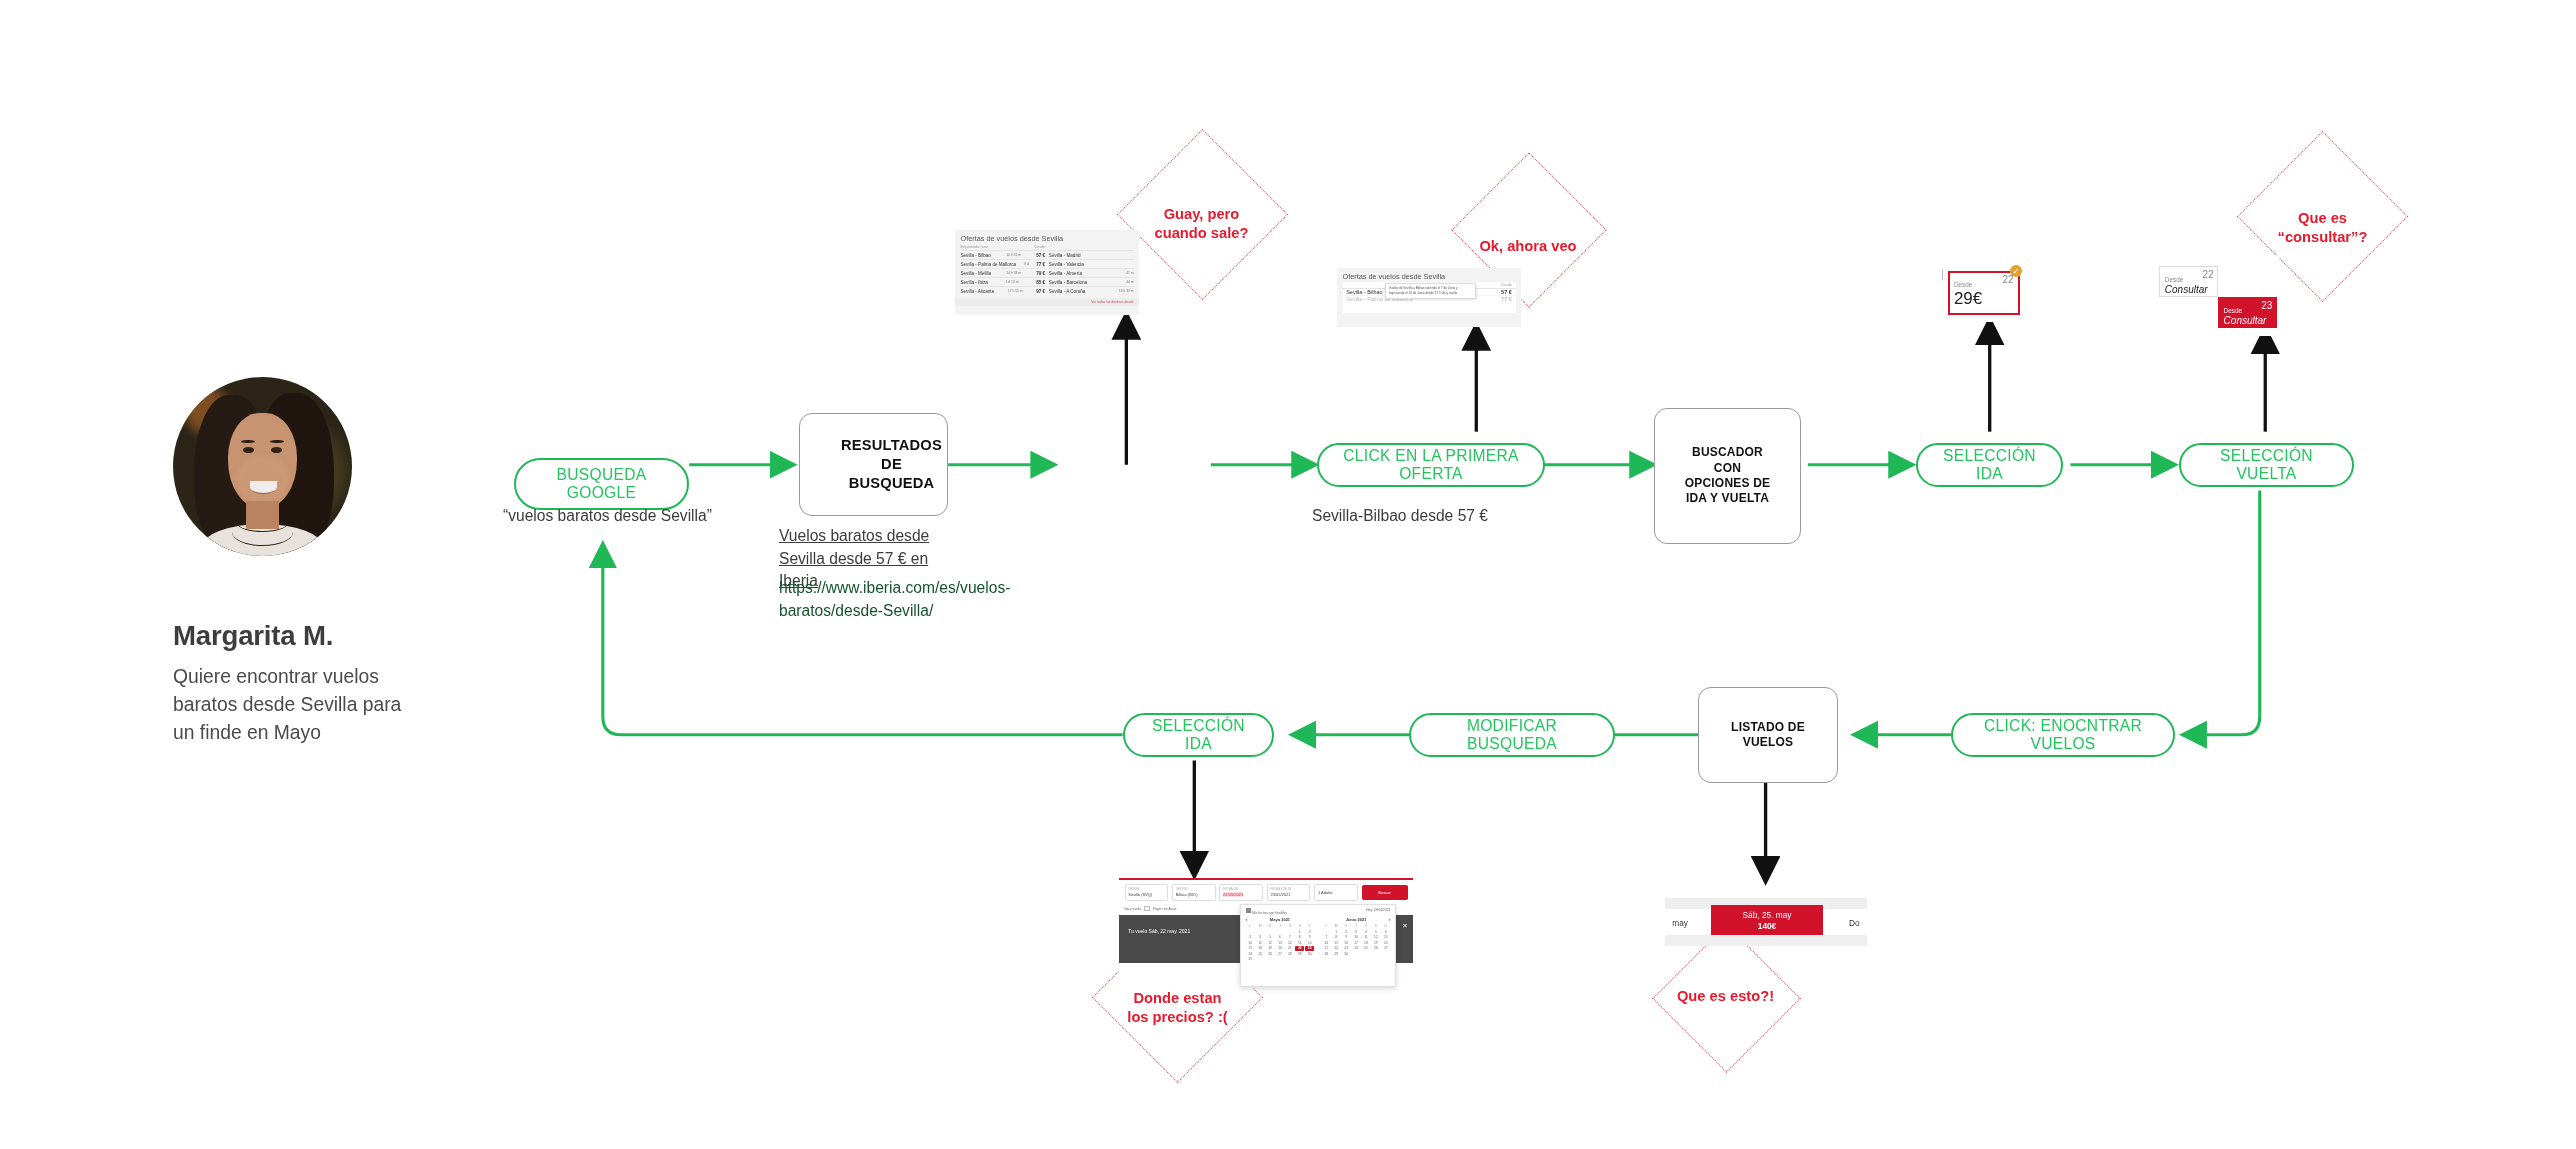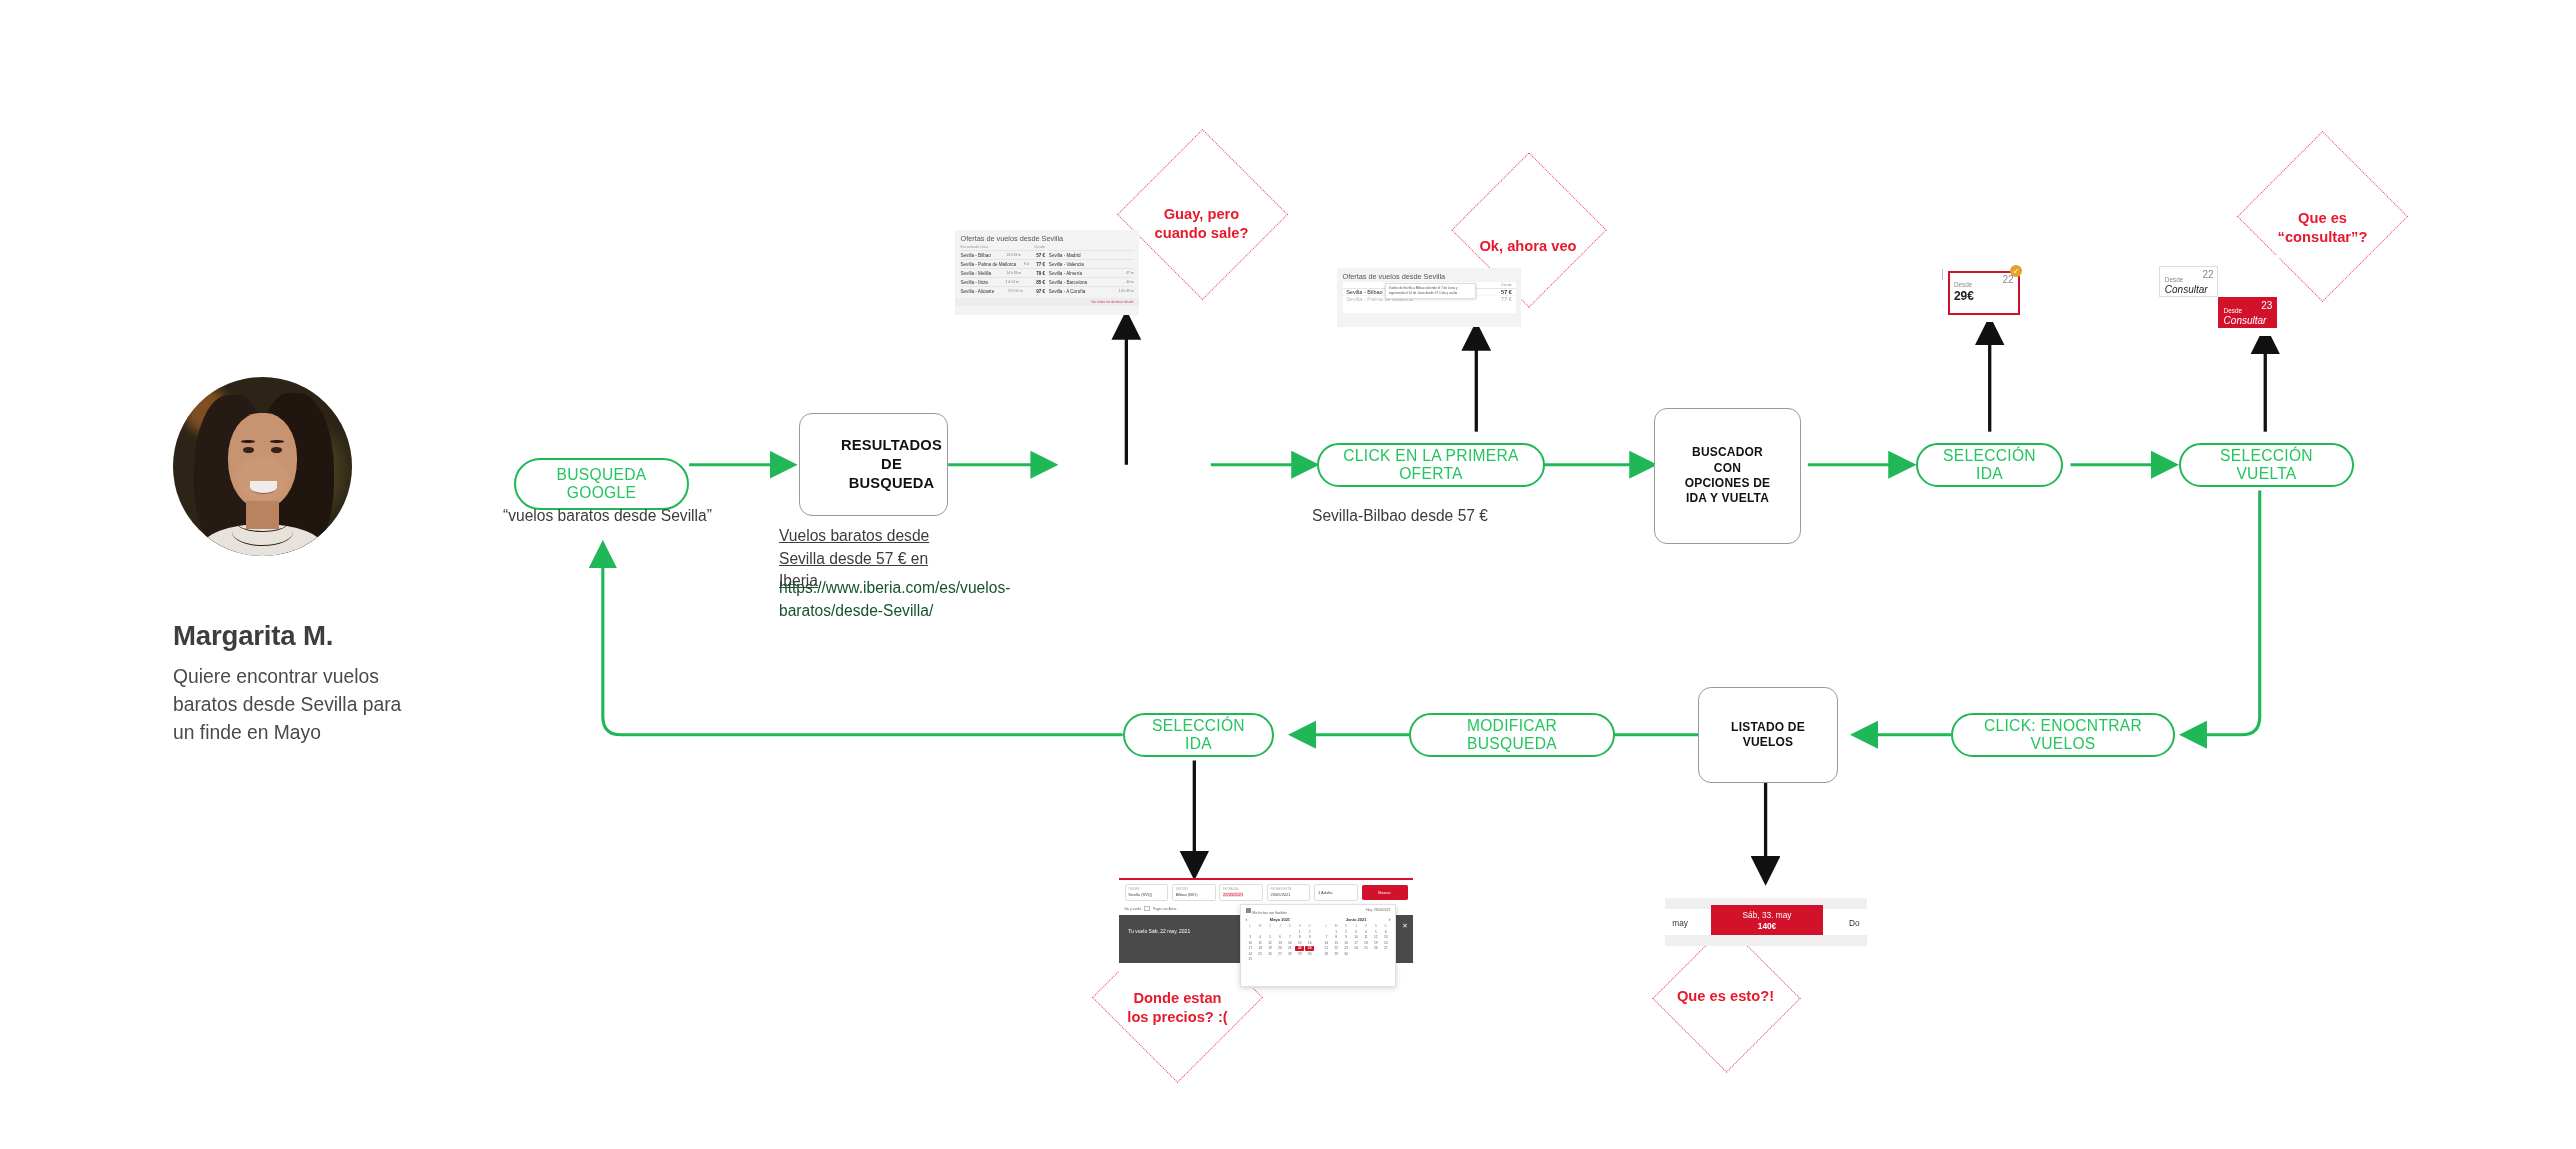--- a/index.html
+++ b/index.html
@@ -75,21 +75,21 @@
   .of-row .p{font-weight:bold;font-size:4.6px;}
   .of-foot{text-align:right;font-size:3.3px;color:#d0475a;padding:1.8px 5.5px;background:#ececec;}
 
   .tooltip{position:absolute;background:#fff;border:0.5px solid #ddd;box-shadow:0 0.9px 2.8px rgba(0,0,0,.2);
            font-size:3.1px;color:#555;line-height:1.35;padding:2.8px;}
 
   
   .calcell{position:relative;box-sizing:border-box;background:#fff;border:0.7px solid #dcdcdc;}
   .calcell .d{position:absolute;right:3.7px;top:1.8px;font-size:10px;color:#8a8a8a;}
   .calcell .lbl{position:absolute;left:4.6px;top:9.2px;font-size:6.4px;color:#8a8a8a;}
-  .calcell .val{position:absolute;left:4.6px;top:16.5px;font-size:12px;font-weight:bold;color:#222;}
+  .calcell .val{position:absolute;left:4.6px;top:16.5px;font-size:17px;font-weight:normal;color:#222;}
   .calcell.sel{background:#d2112b;border-color:#d2112b;}
   .calcell.sel .d{color:#fff;} .calcell.sel .lbl{color:#fff;}
   .calcell.sel .val{color:#fff;font-style:italic;font-weight:normal;font-size:10px;}
   .selbox{position:absolute;border:2.3px solid #d2112b;box-sizing:border-box;}
   .check{position:absolute;width:12px;height:12px;border-radius:50%;background:#e2a32c;
          color:#fff;font-size:8.3px;line-height:12px;text-align:center;}
   .tick{position:absolute;width:6.4px;height:6.4px;}
 
   
   .bk{position:absolute;background:#fff;}
@@ -528,20 +528,20 @@
       </div>
     </div>
   </div>
 
   <div class="shot" style="left:1665px;top:898px;width:202px;height:48px;background:#efefef;" data-name="screenshot-price-strip">
     <div style="position:absolute;left:0;top:0;width:202px;height:11px;background:#efefef;"></div>
     <div style="position:absolute;left:0;top:11px;width:202px;height:26px;background:#fff;"></div>
     <div style="position:absolute;left:7.3px;top:20px;font-size:8.3px;color:#333;" data-name="prev-day-label">may</div>
     <div style="position:absolute;right:7.3px;top:20px;font-size:8.3px;color:#333;" data-name="next-day-label">Do</div>
     <div class="price-tag" style="left:46px;top:7.3px;width:101px;" data-name="selected-price-tag">
-      <div class="sub" data-name="price-tag-date">Sáb, 33. may</div>
+      <div class="sub" data-name="price-tag-date">Sáb, 25. may</div>
       <div data-name="price-tag-price">140€</div>
     </div>
     <div style="position:absolute;left:0;top:37px;width:202px;height:11px;background:#efefef;"></div>
   </div>
 
 </div>
 
 
 </body></html>

